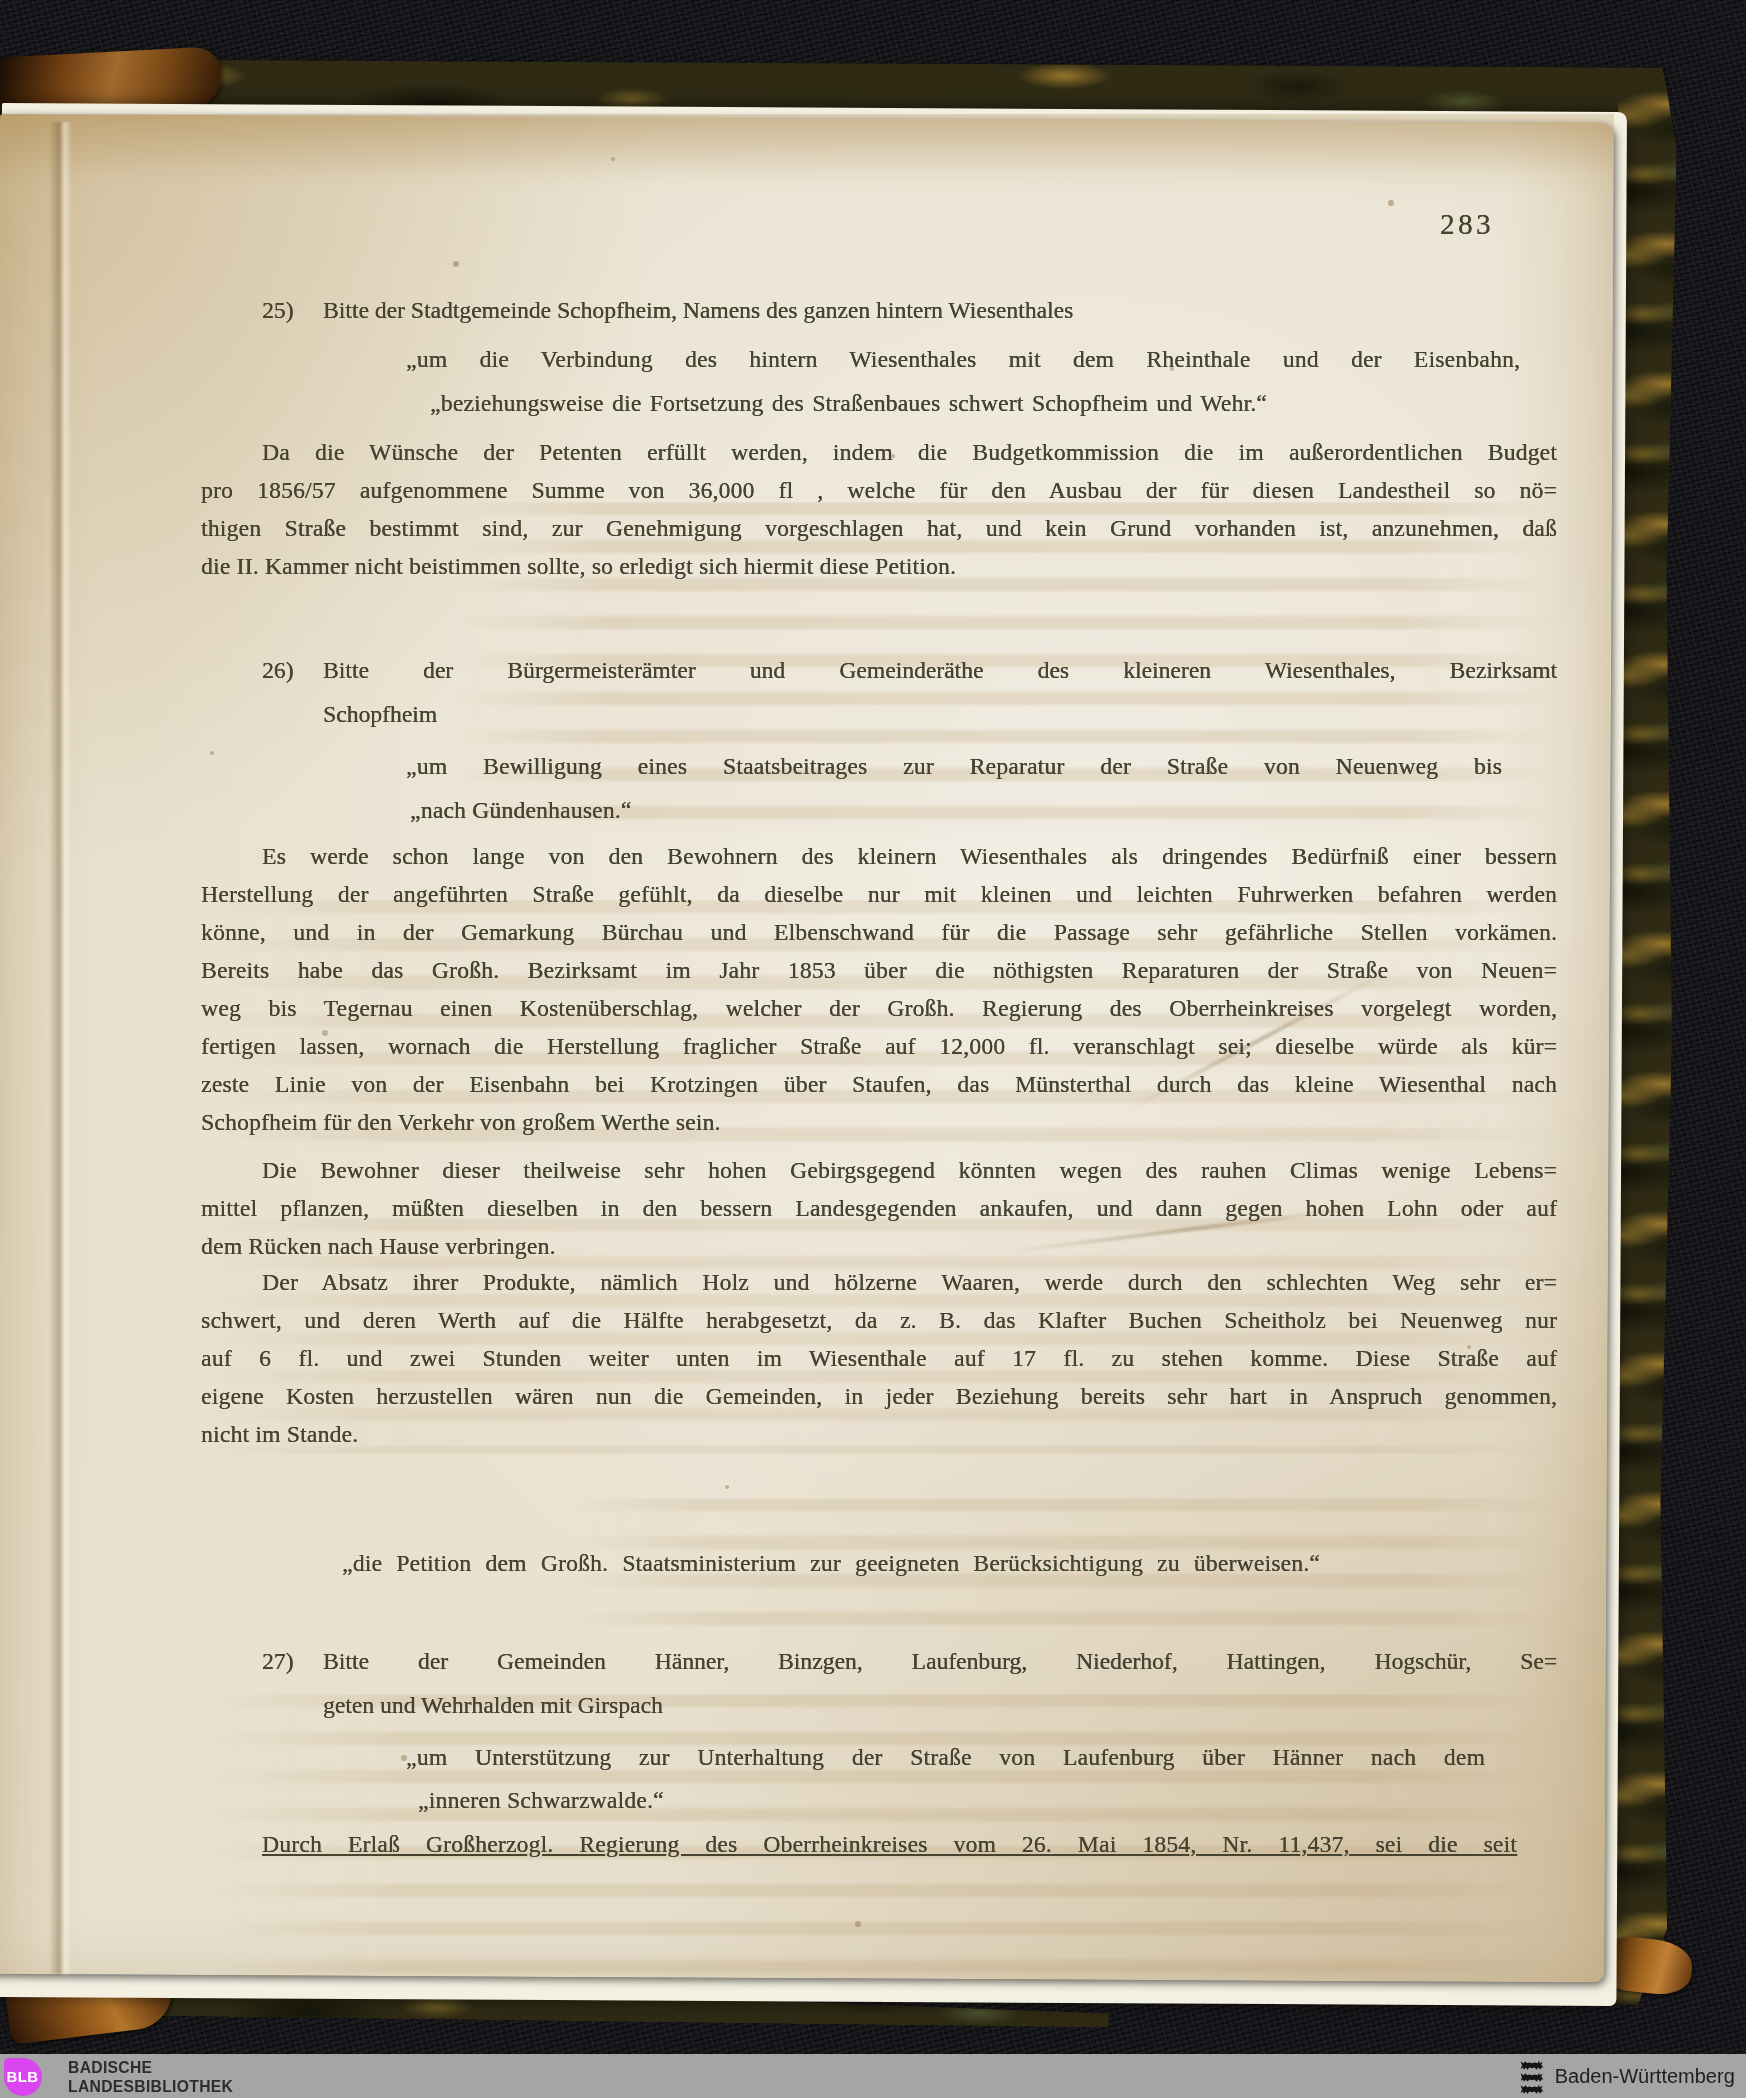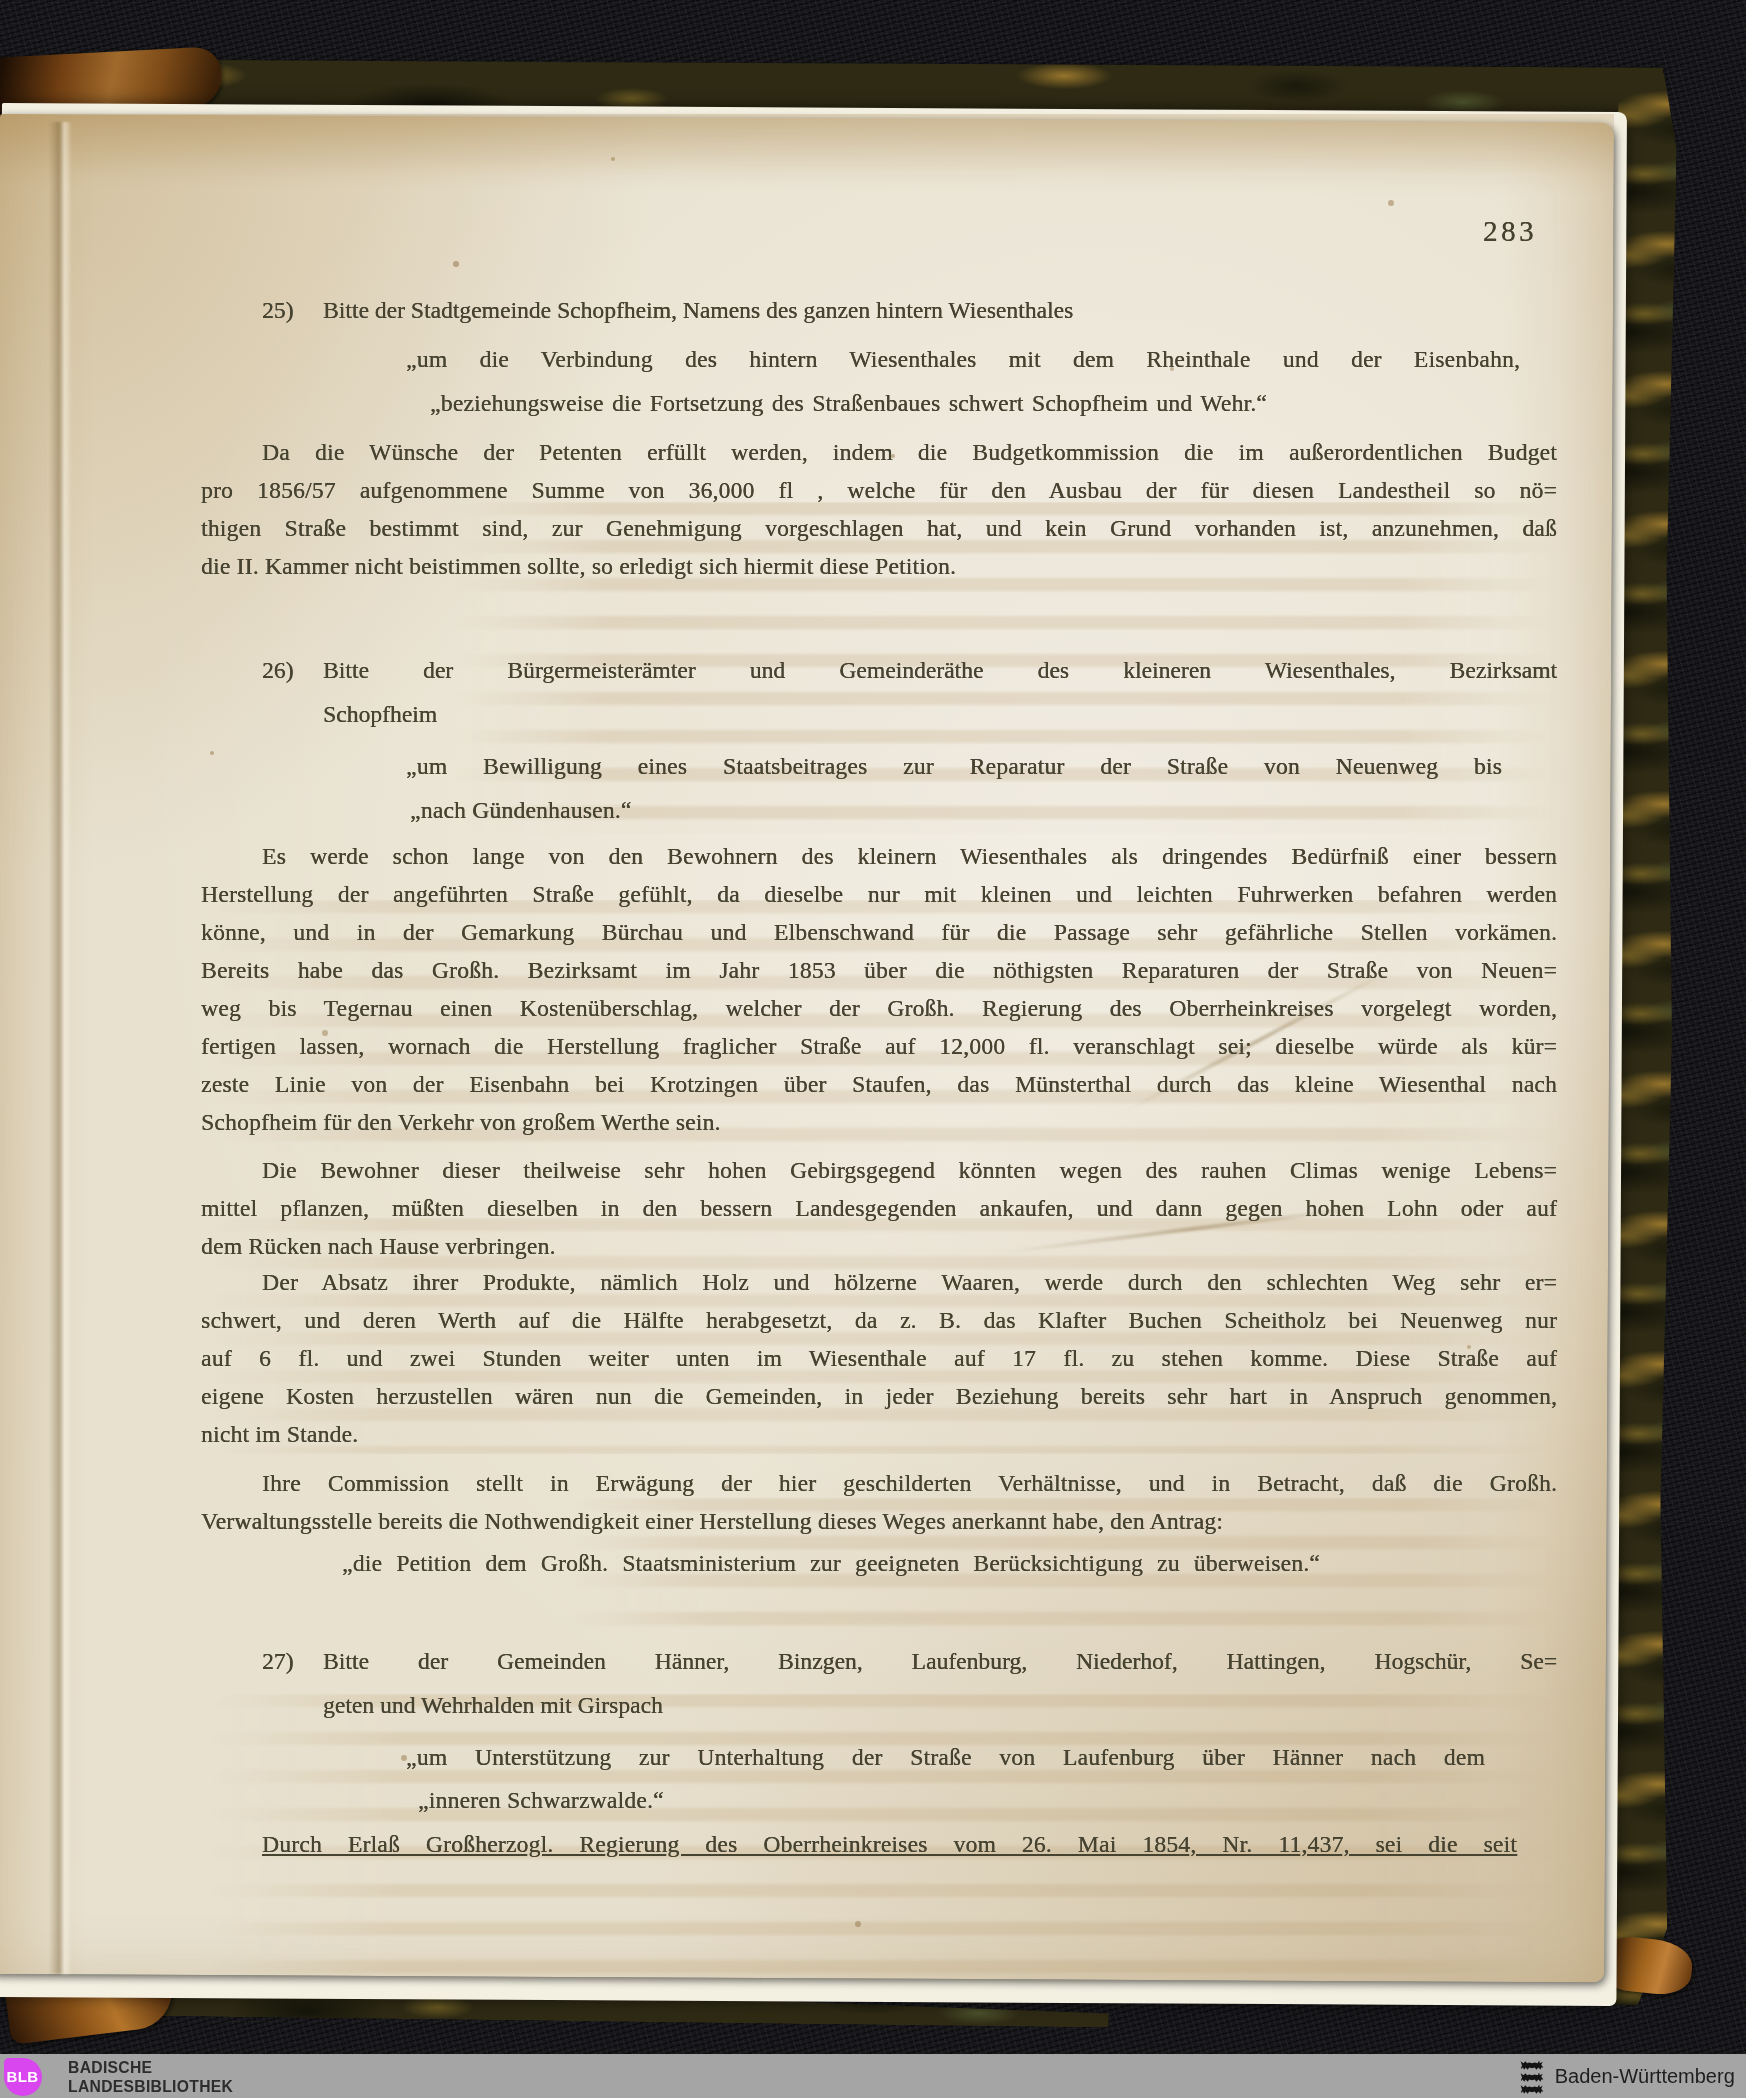--- a/index.html
+++ b/index.html
@@ -94,21 +94,21 @@
       rgba(190,160,110,.05) 13px, rgba(190,160,110,.05) 38px);
     -webkit-mask-image:linear-gradient(90deg, transparent 0, #000 14%, #000 86%, transparent);
             mask-image:linear-gradient(90deg, transparent 0, #000 14%, #000 86%, transparent);
   }
   
   .textlayer{
     position:absolute;left:0;top:0;width:1747px;height:2099px;
     color:#474331;font-size:23.6px;
     text-shadow:0.3px 0 0 currentColor;
   }
-  .pageno{position:absolute;left:1397px;top:215px;width:140px;text-align:right;
+  .pageno{position:absolute;left:1397px;top:208px;width:140px;text-align:center;
     font-size:29px;letter-spacing:3.5px;}
   .pb{position:absolute;left:201px;width:1356px;}
   .pl{line-height:38px;text-align:justify;text-align-last:justify;letter-spacing:0.2px;}
   .pl.end{text-align-last:left;}
   .pl.first{text-indent:61px;}
   .hblock{position:absolute;}
   .hline{display:flex;line-height:44px;justify-content:flex-end;}
   .hnum{flex:0 0 61px;}
   .htext{flex:1;text-align:justify;text-align-last:justify;}
   .nostretch .htext{text-align-last:left;}
@@ -210,24 +210,20 @@
   </div>
 
   <div class="pb" style="top:1263px;">
     <div class="pl first">Der Absatz ihrer Produkte, nämlich Holz und hölzerne Waaren, werde durch den schlechten Weg sehr er=</div>
     <div class="pl">schwert, und deren Werth auf die Hälfte herabgesetzt, da z. B. das Klafter Buchen Scheitholz bei Neuenweg nur</div>
     <div class="pl">auf 6 fl. und zwei Stunden weiter unten im Wiesenthale auf 17 fl. zu stehen komme.  Diese Straße auf</div>
     <div class="pl">eigene Kosten herzustellen wären nun die Gemeinden, in jeder Beziehung bereits sehr hart in Anspruch genommen,</div>
     <div class="pl end">nicht im Stande.</div>
   </div>
 
-  <div class="pb" style="top:1464px;">
-    <div class="pl first">Ihre Commission stellt in Erwägung der hier geschilderten Verhältnisse, und in Betracht, daß die Großh.</div>
-    <div class="pl end">Verwaltungsstelle bereits die Nothwendigkeit einer Herstellung dieses Weges anerkannt habe, den Antrag:</div>
-  </div>
   <div class="ql" style="left:342px;top:1541px;width:978px;">„die Petition dem Großh. Staatsministerium zur geeigneten Berücksichtigung zu überweisen.“</div>
 
   <div class="hblock" style="left:262px;top:1639px;width:1295px;">
     <div class="hline">
       <span class="hnum">27)</span>
       <span class="htext">Bitte der Gemeinden Hänner, Binzgen, Laufenburg, Niederhof, Hattingen, Hogschür, Se=</span>
     </div>
     <div class="hline2">geten und Wehrhalden mit Girspach</div>
   </div>
   <div class="ql" style="left:406px;top:1735px;width:1079px;">„um Unterstützung zur Unterhaltung der Straße von Laufenburg über Hänner nach dem</div>

